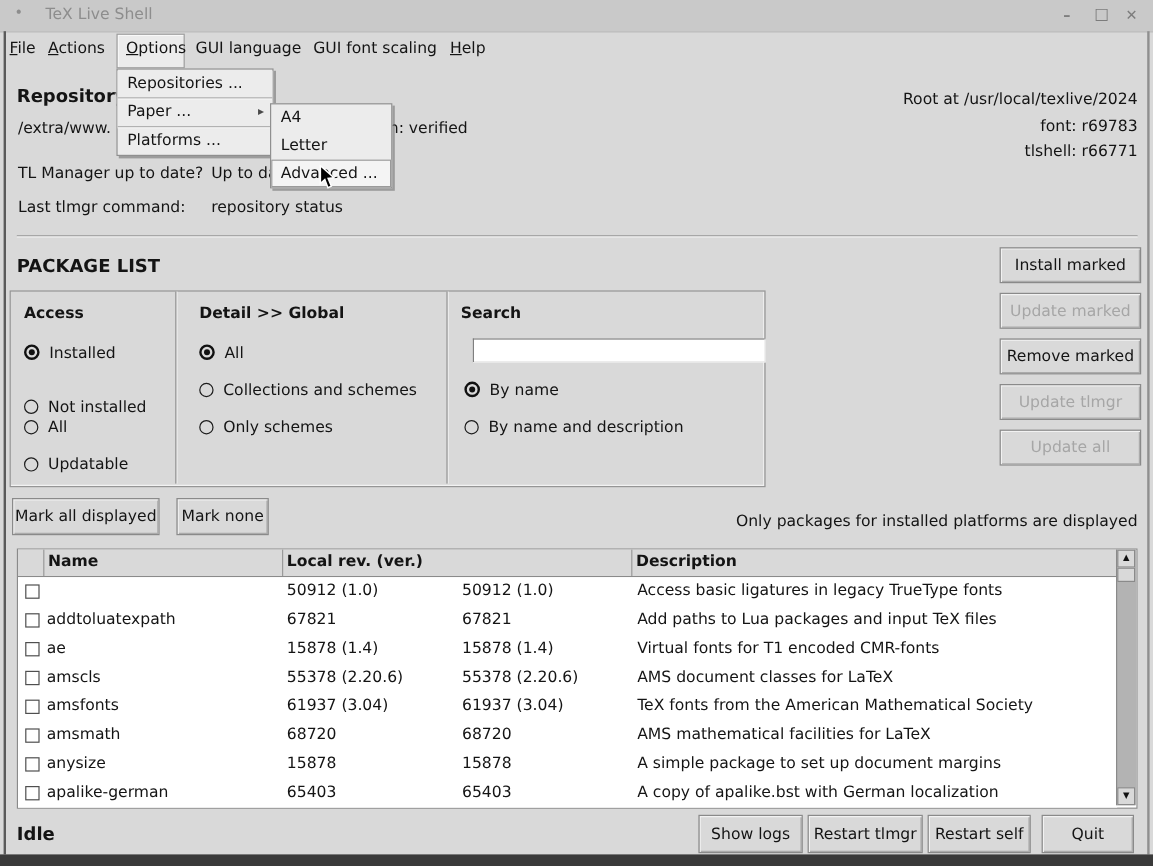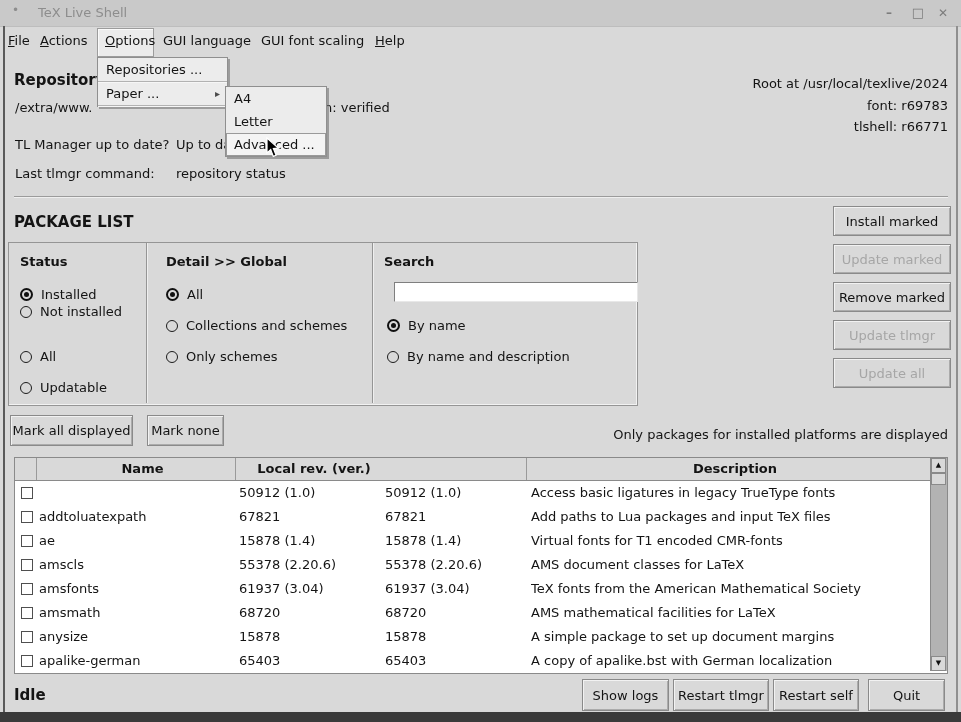--- a/index.html
+++ b/index.html
@@ -40,21 +40,21 @@
   .radio{display:inline-block;vertical-align:-2px;width:10px;height:10px;border:1px solid #1c1c1c;border-radius:50%;background:#d9d9d9;margin-right:8px;position:relative;}
   .radio.selected{border:2px solid #111;width:9px;height:9px;}
   .radio.selected::after{content:"";position:absolute;left:2px;top:2px;width:5px;height:5px;border-radius:50%;background:#111;}
   .search-input{position:absolute;left:385px;top:39px;width:238px;height:18px;background:#ffffff;border:1px solid #7f7f7f;border-bottom-color:#e8e8e8;border-right-color:#e8e8e8;font:13px "DejaVu Sans","Liberation Sans",sans-serif;padding:0 2px;}
   
   .btn{position:absolute;background:#d9d9d9;border:1px solid #8a8a8a;box-shadow:inset 1px 1px 0 #f2f2f2, inset -1px -1px 0 #ababab;text-align:center;font-size:13px;color:#141414;cursor:default;display:flex;align-items:center;justify-content:center;}
   .btn.disabled{color:#a6a6a6;}
   
   .pkg-table{position:absolute;left:14px;top:457px;width:932px;height:215px;border:1px solid #8a8a8a;background:#ffffff;}
   .tbl-header{position:absolute;left:0;top:0;width:930px;height:22px;background:#d9d9d9;border-bottom:1px solid #8a8a8a;}
-  .th{position:absolute;top:0;height:22px;line-height:22px;font-weight:bold;border-left:1px solid #9a9a9a;padding-left:13px;box-sizing:border-box;text-align:center;}
+  .th{position:absolute;top:0;height:22px;line-height:22px;font-weight:bold;border-left:1px solid #9a9a9a;padding-left:3px;box-sizing:border-box;}
   .tbl-row{position:absolute;left:0;width:916px;height:24px;line-height:24px;background:#ffffff;}
   .td{position:absolute;top:0;height:24px;white-space:nowrap;overflow:hidden;}
   .cb{position:absolute;left:6px;top:6px;width:10px;height:10px;border:1px solid #4f4f4f;background:#ffffff;}
   
   .sbar{position:absolute;right:0;top:0;width:16px;height:213px;background:#b3b3b3;border-left:1px solid #8a8a8a;}
   .sbtn{position:absolute;left:0;width:15px;height:15px;background:#d9d9d9;border:1px solid #8a8a8a;box-sizing:border-box;text-align:center;line-height:13px;font-size:7px;color:#111;}
   .sthumb{position:absolute;left:0;top:15px;width:15px;height:12px;background:#d9d9d9;border:1px solid #8a8a8a;box-sizing:border-box;}
   
   .ddmenu{position:absolute;left:97px;top:57px;width:129px;background:#ececec;border:1px solid #8f8f8f;box-shadow:2px 2px 0 rgba(95,95,95,.5);z-index:100;}
   .submenu{position:absolute;left:225px;top:86px;width:100px;background:#ececec;border:1px solid #8f8f8f;box-shadow:2px 2px 0 rgba(95,95,95,.5);z-index:101;}
@@ -103,25 +103,25 @@
   <div class="txt" style="left:176px;top:166px">repository status</div>
 
   <div class="sep-line"></div>
 
   <div class="h-bold" style="left:14px;top:213px">PACKAGE LIST</div>
 
   <div class="filter-panel">
     <div class="v-div" style="left:137px"></div>
     <div class="v-div" style="left:363px"></div>
 
-    <div class="grp-title" style="left:11px;top:11px">Status</div>
+    <div class="grp-title" style="left:11px;top:11px">Access</div>
     <div class="radio-row" style="left:11px;top:44px">
       <span class="radio selected"></span><span>Installed</span>
     </div>
-    <div class="radio-row" style="left:11px;top:61px">
+    <div class="radio-row" style="left:11px;top:89px">
       <span class="radio"></span><span>Not installed</span>
     </div>
     <div class="radio-row" style="left:11px;top:106px">
       <span class="radio"></span><span>All</span>
     </div>
     <div class="radio-row" style="left:11px;top:137px">
       <span class="radio"></span><span>Updatable</span>
     </div>
 
     <div class="grp-title" style="left:157px;top:11px">Detail &gt;&gt; Global</div>
@@ -230,20 +230,21 @@
   <div class="btn" style="left:673px;top:679px;width:94px;height:30px">Restart tlmgr</div>
   <div class="btn" style="left:773px;top:679px;width:84px;height:30px">Restart self</div>
   <div class="btn" style="left:868px;top:679px;width:75px;height:30px">Quit</div>
 
   <div class="ddmenu">
     <div class="mi sep">Repositories ...</div>
     <div class="mi sep">
       <span>Paper ...</span>
       <span class="arrow">▸</span>
     </div>
+    <div class="mi">Platforms ...</div>
   </div>
 
   <div class="submenu">
     <div class="mi">A4</div>
     <div class="mi">Letter</div>
     <div class="mi active">Advanced ...</div>
   </div>
 
   <svg class="cursor" width="14" height="21" viewBox="0 0 14 21">
     <polygon points="1,1 1,16 4.7,12.6 7.3,19.4 10.1,18.2 7.4,11.6 12.5,11.2" fill="#000000" stroke="#ffffff" stroke-width="1.2"></polygon>

